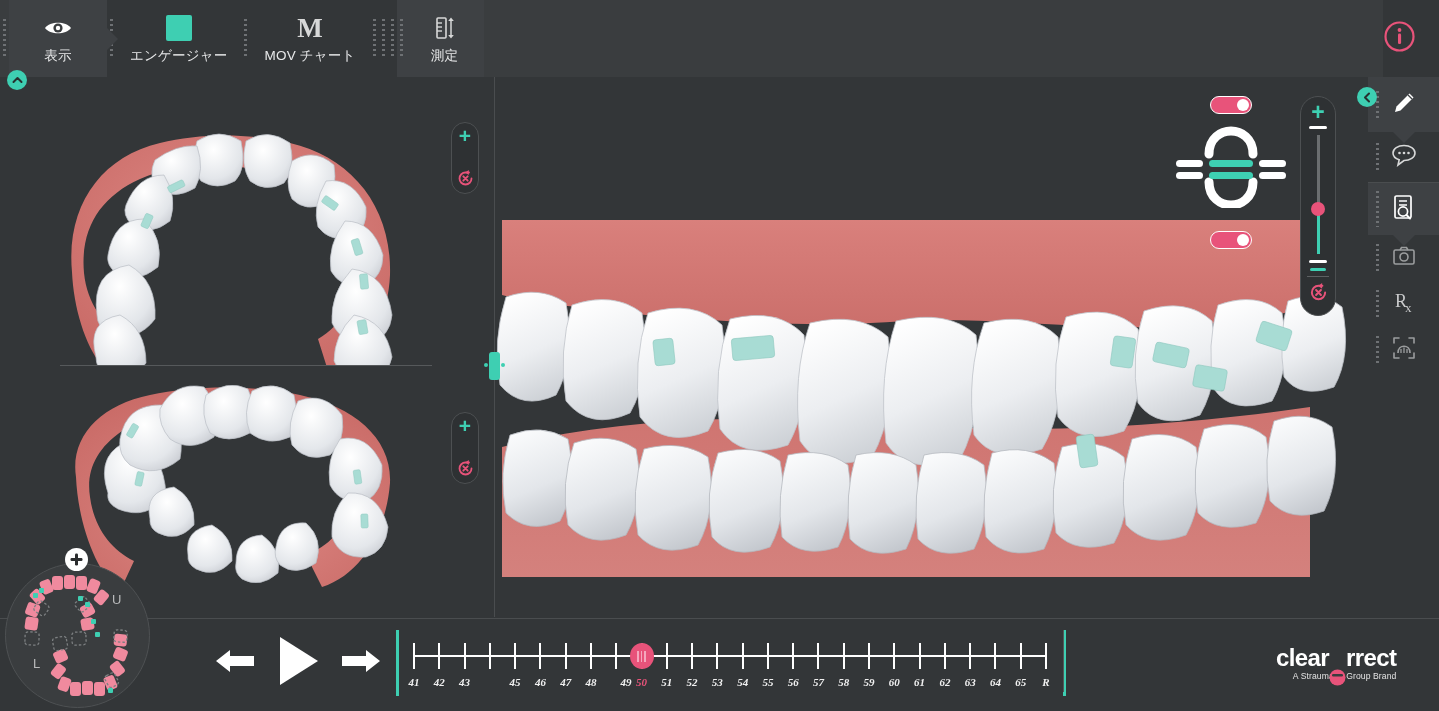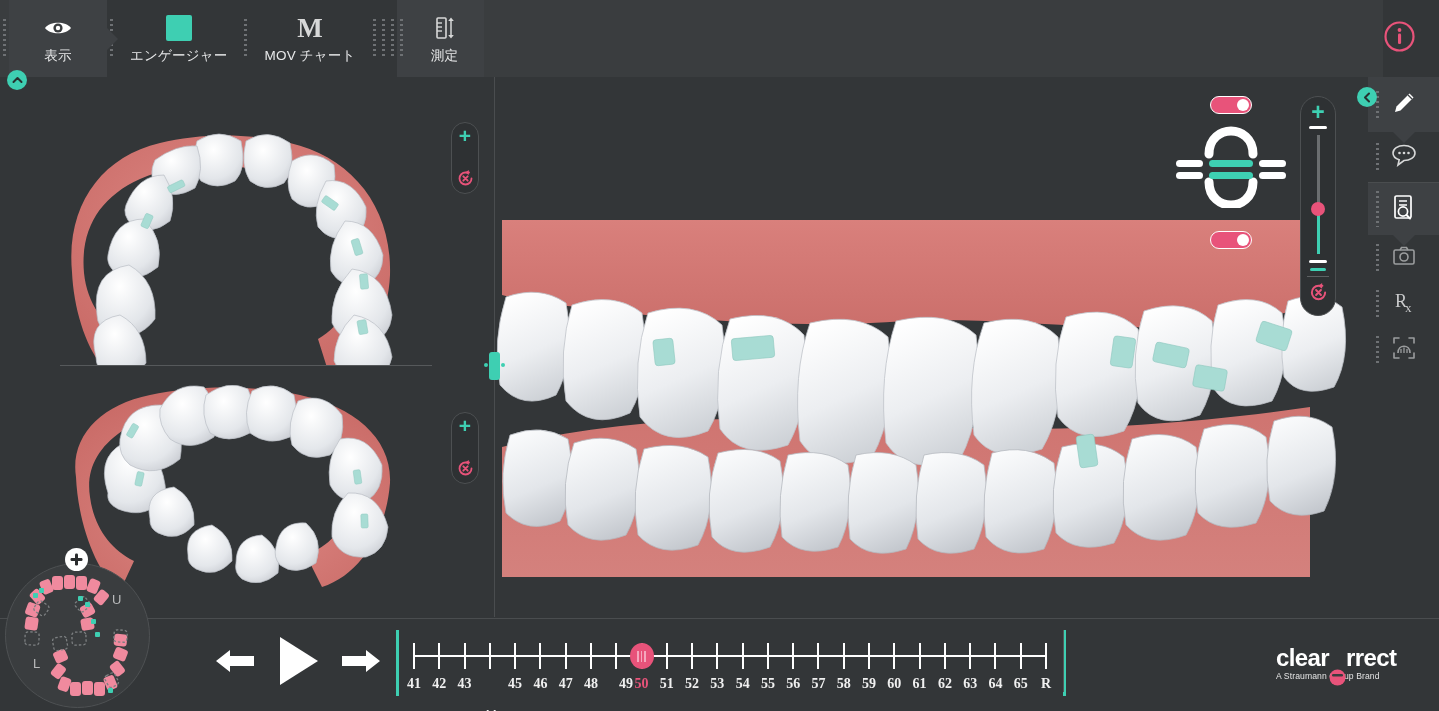--- a/index.html
+++ b/index.html
@@ -159,35 +159,35 @@
 
   .timeline-wrap { position: absolute; left: 396px; top: 628px; width: 670px; height: 72px; }
   .tl-edge { position: absolute; top: 2px; width: 3px; height: 66px; background: #3ecfb2; }
   .tl-ticks { position: absolute; left: 18px; top: 15px; width: 632px; height: 30px; }
   .tick {
     position: absolute; top: 0; width: 2px; height: 26px; background: #ffffff;
   }
   .tl-axis { position: absolute; left: 0; top: 12px; width: 100%; height: 2px; background: #ffffff; }
   .tl-labels { position: absolute; left: 0; top: 48px; width: 670px; height: 20px; }
   .tl-label {
-    position: absolute; top: 0; font-size: 14px; color: #f0f0f0;
-    transform: translateX(-50%); font-family: "Liberation Serif", serif; font-weight: 700;
+    position: absolute; top: 0; font-size: 11px; color: #f0f0f0;
+    transform: translateX(-50%); font-family: "Liberation Serif", serif; font-weight: 700; font-style: italic;
   }
   .tl-label.active { color: #e8537a; }
   .tl-knob {
     position: absolute; width: 24px; height: 26px; border-radius: 12px/13px;
     background: #e8537a; transform: translateX(-50%); top: 0; cursor: grab; z-index: 4;
     display:flex; align-items:center; justify-content:center; gap:2px;
   }
   .tl-knob i { width: 1.5px; height: 11px; background: #f5a8bd; display:block;}
 
   .tl-divider { position: absolute; left: 1063px; top: 630px; width: 1px; height: 62px; background: #555859; }
 
   
-  .logo { position: absolute; left: 1276px; top: 645px; text-align: left; }
+  .logo { position: absolute; left: 1276px; top: 645px; text-align: right; }
   .logo-main { font-size: 24px; font-weight: 700; color: #ffffff; letter-spacing: -.6px; line-height: 25px; }
   .logo-main .o-dot { color: #e8537a; }
   .logo-sub { font-size: 8.6px; color: #e4e4e4; letter-spacing: .1px; margin-top: 1px; }
 
   
   .tooth-map {
     position: absolute; left: 5px; top: 563px; width: 145px; height: 145px;
     border-radius: 50%; background: #3a3d3f; border: 1px solid #4e5153; z-index: 14;
   }
   .tm-plus {

